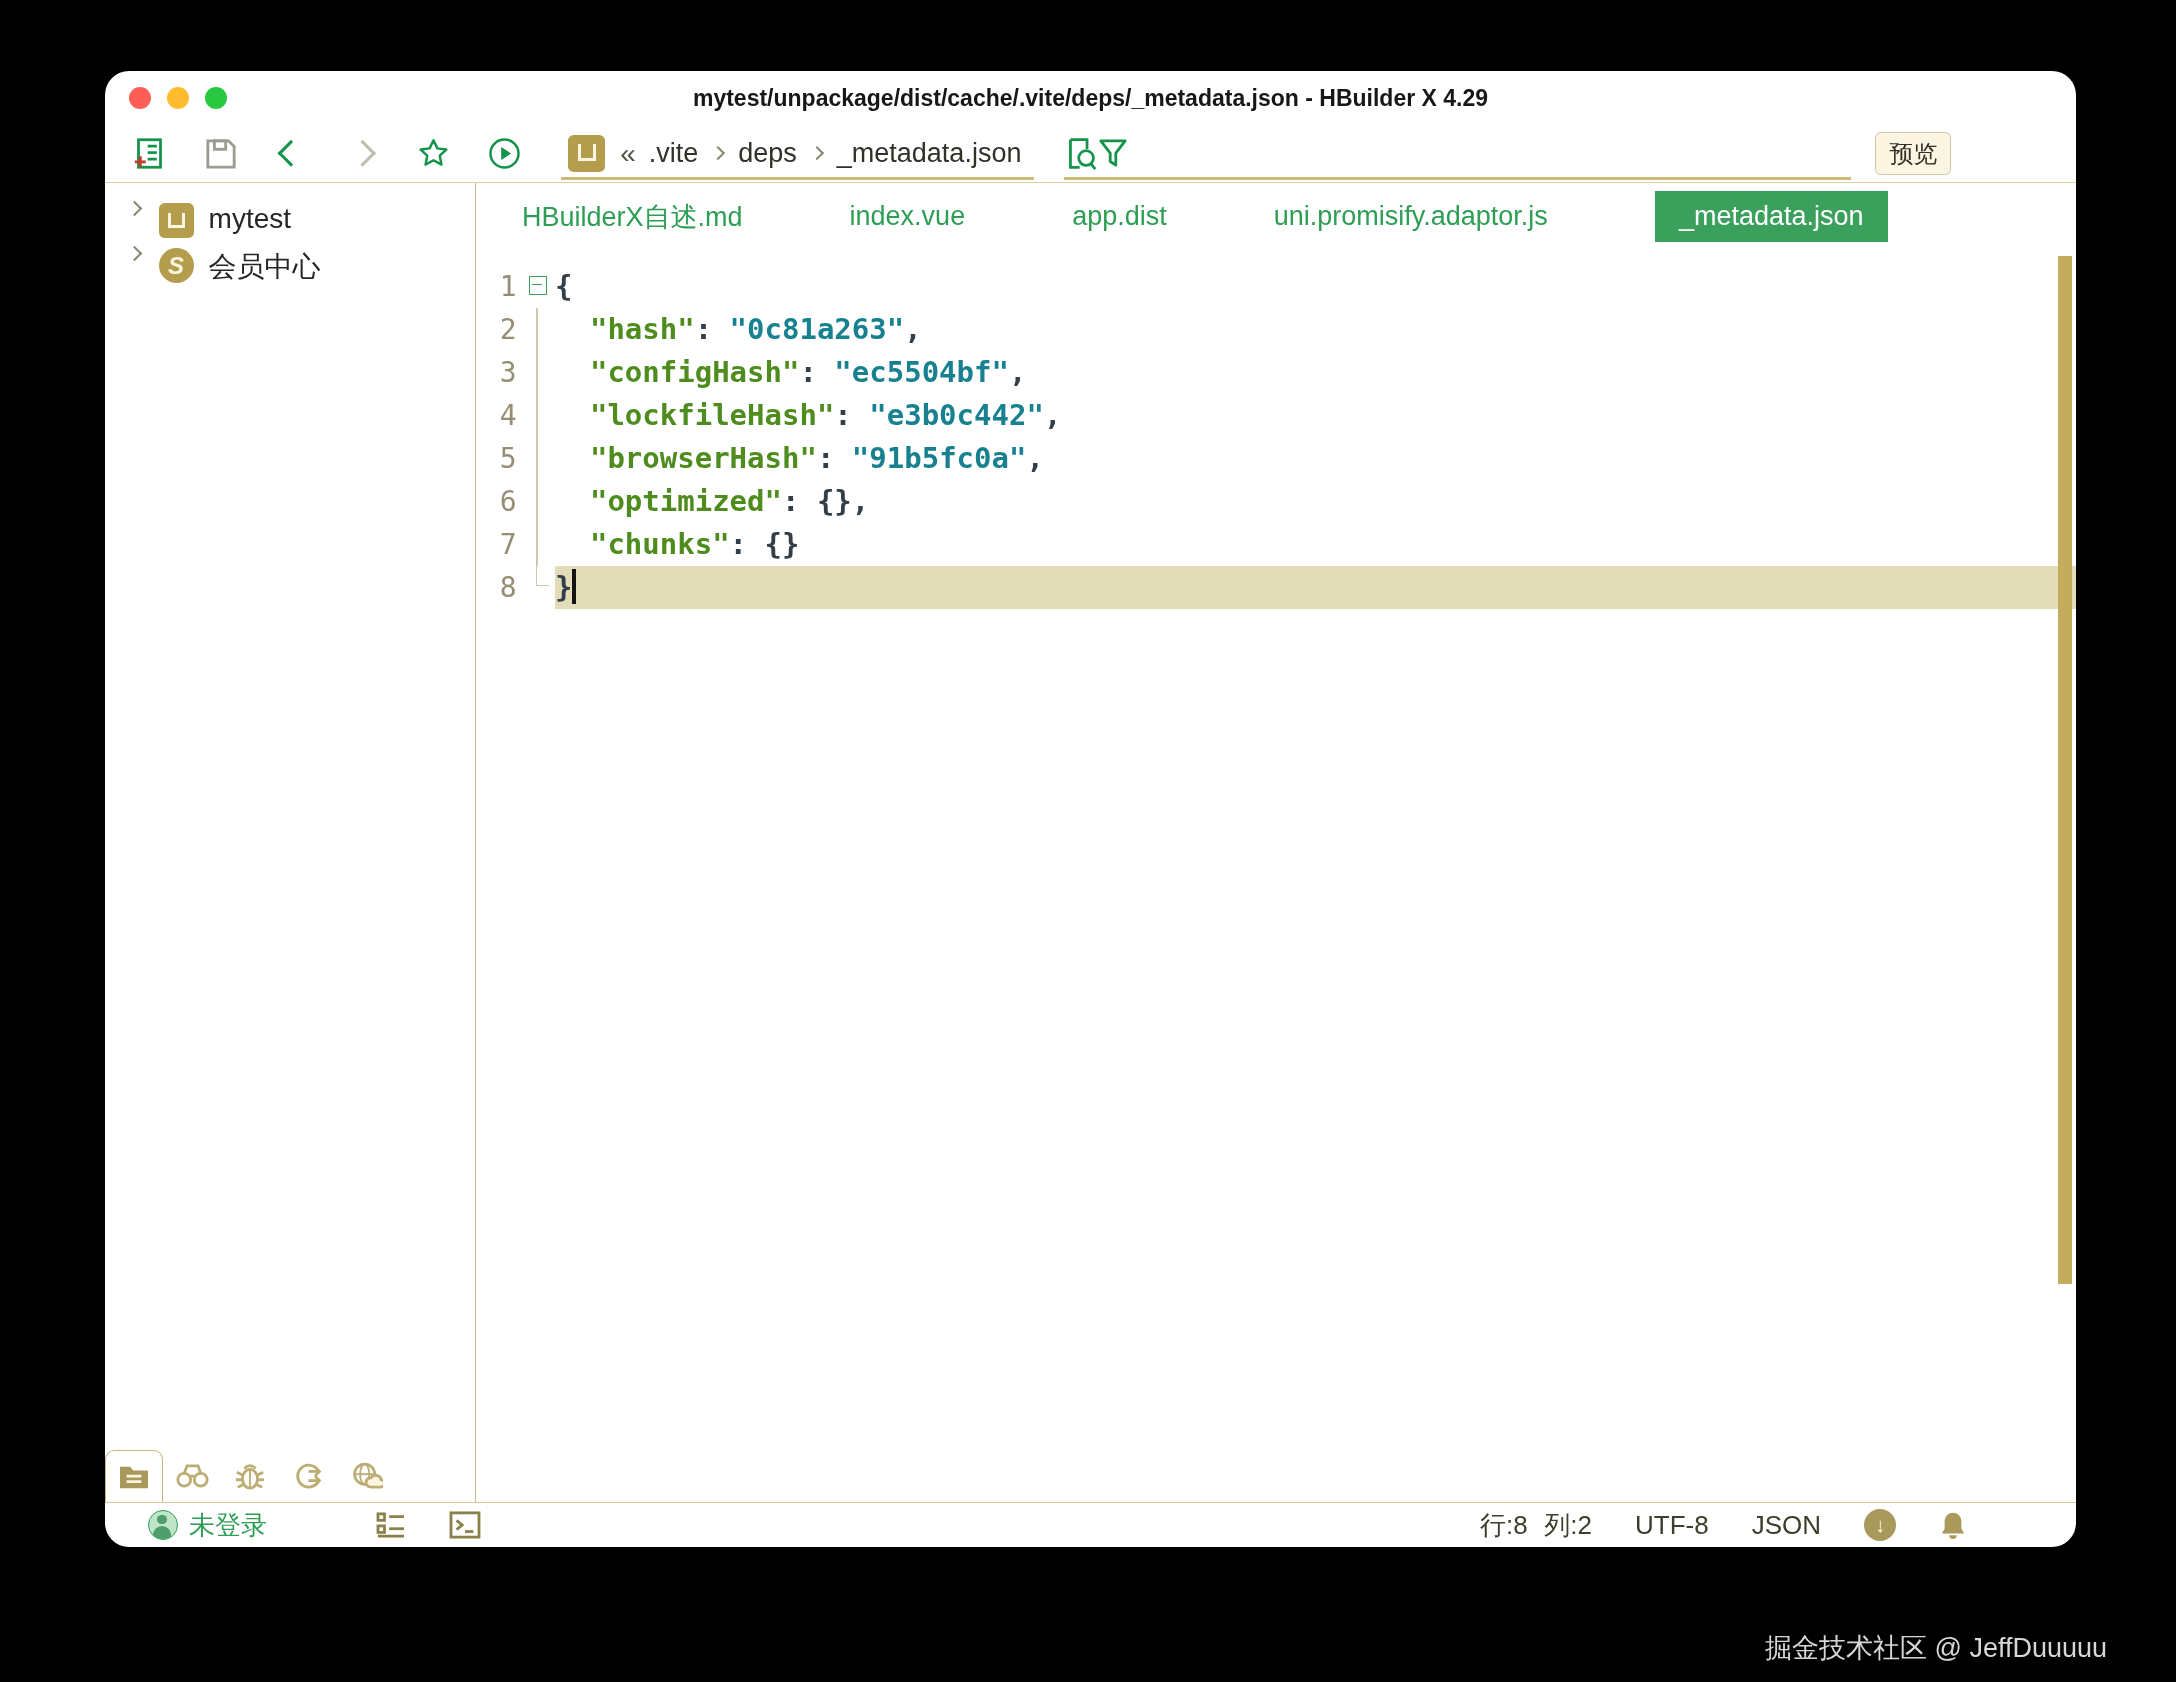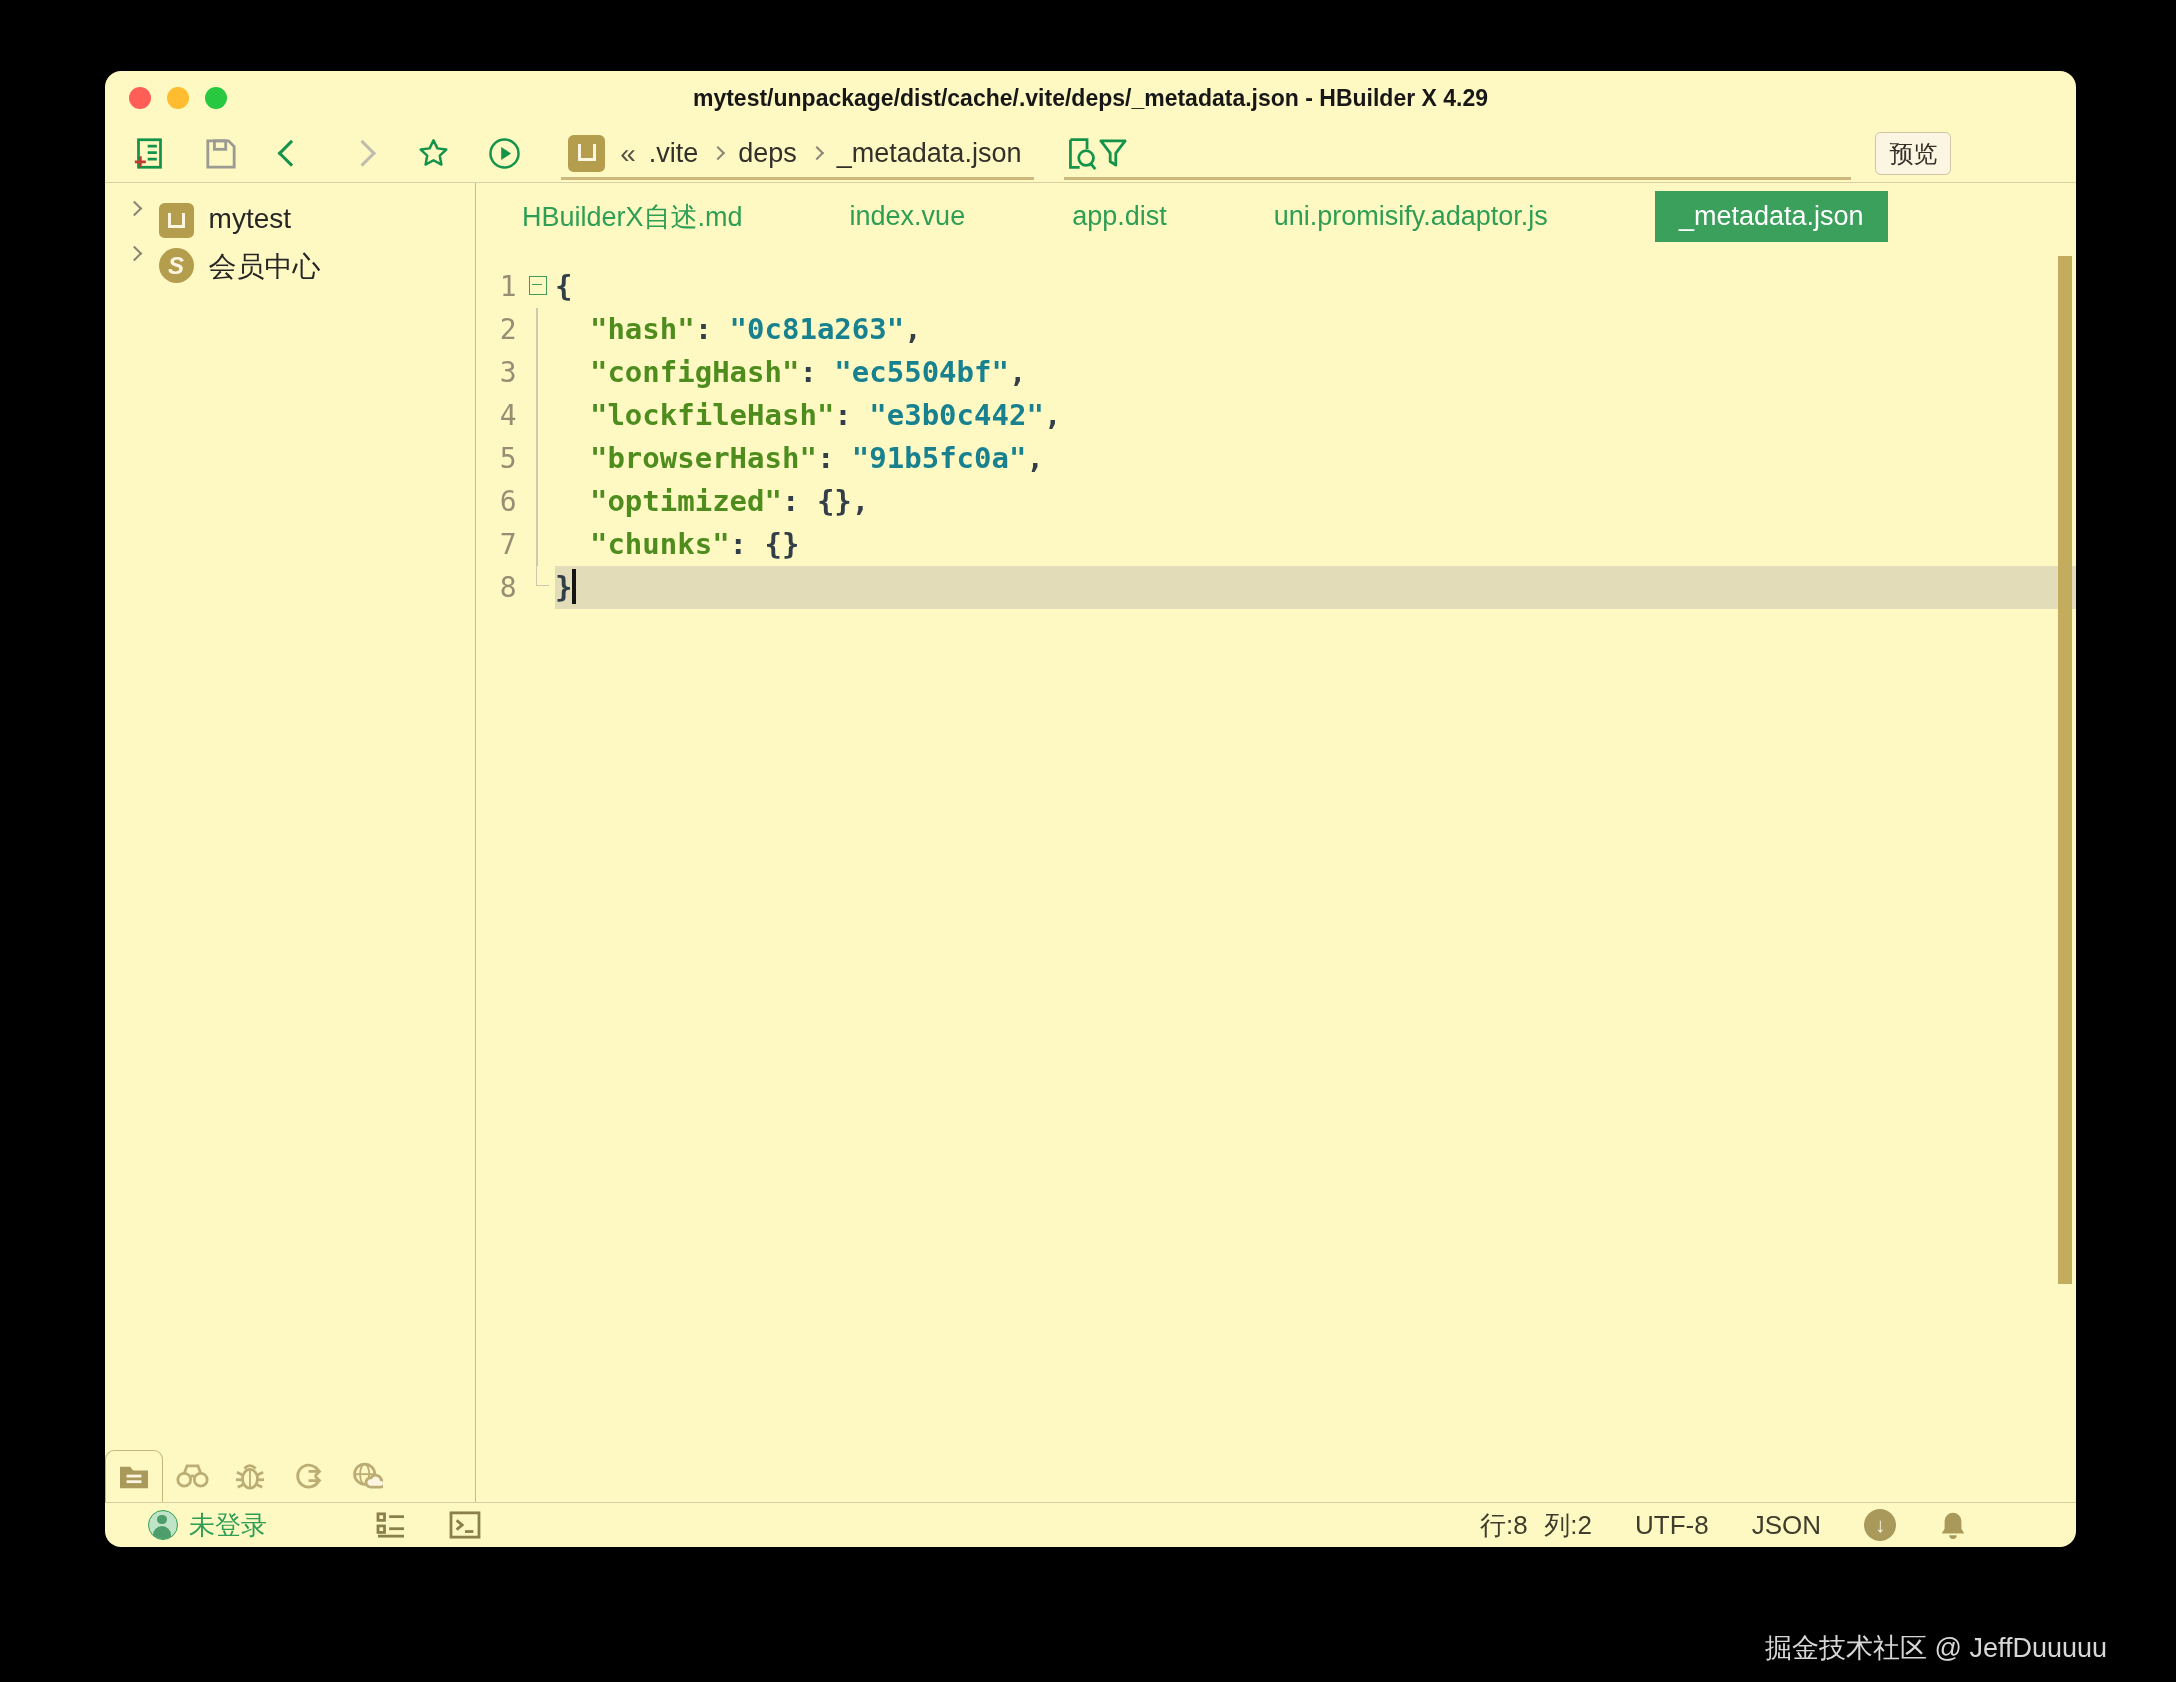--- a/index.html
+++ b/index.html
@@ -2,21 +2,21 @@
 <html style="font-size:15px"><head>
 <meta charset="utf-8">
 <style>
   * { margin:0; padding:0; box-sizing:border-box; }
   html,body { background:#000; }
   .stage { position:relative; width:2176px; height:1683px; background:#000; overflow:hidden;
            font-family:"Liberation Sans", sans-serif; }
 
   
   .win { position:absolute; left:105px; top:71px; width:1971px; height:1476px;
-         background:#fef9c3; border-radius:16px; overflow:hidden;
+         background:#ffffff; border-radius:24px; overflow:hidden;
          box-shadow:0 18.6px 56px rgba(0,0,0,.6); display:flex; flex-direction:column; }
 
   
   .titlebar { position:relative; height:54px; flex:0 0 54px; display:flex; align-items:center; justify-content:center; }
   .lights { position:absolute; left:24px; top:16px; display:flex; gap:16px; }
   .light { width:22px; height:22px; border-radius:50%; }
   .light.red { background:#FF5F57; } .light.yellow { background:#FEBC2E; } .light.green { background:#28C840; }
   .title { font-size:23px; font-weight:bold; color:#171717; }
 
   

